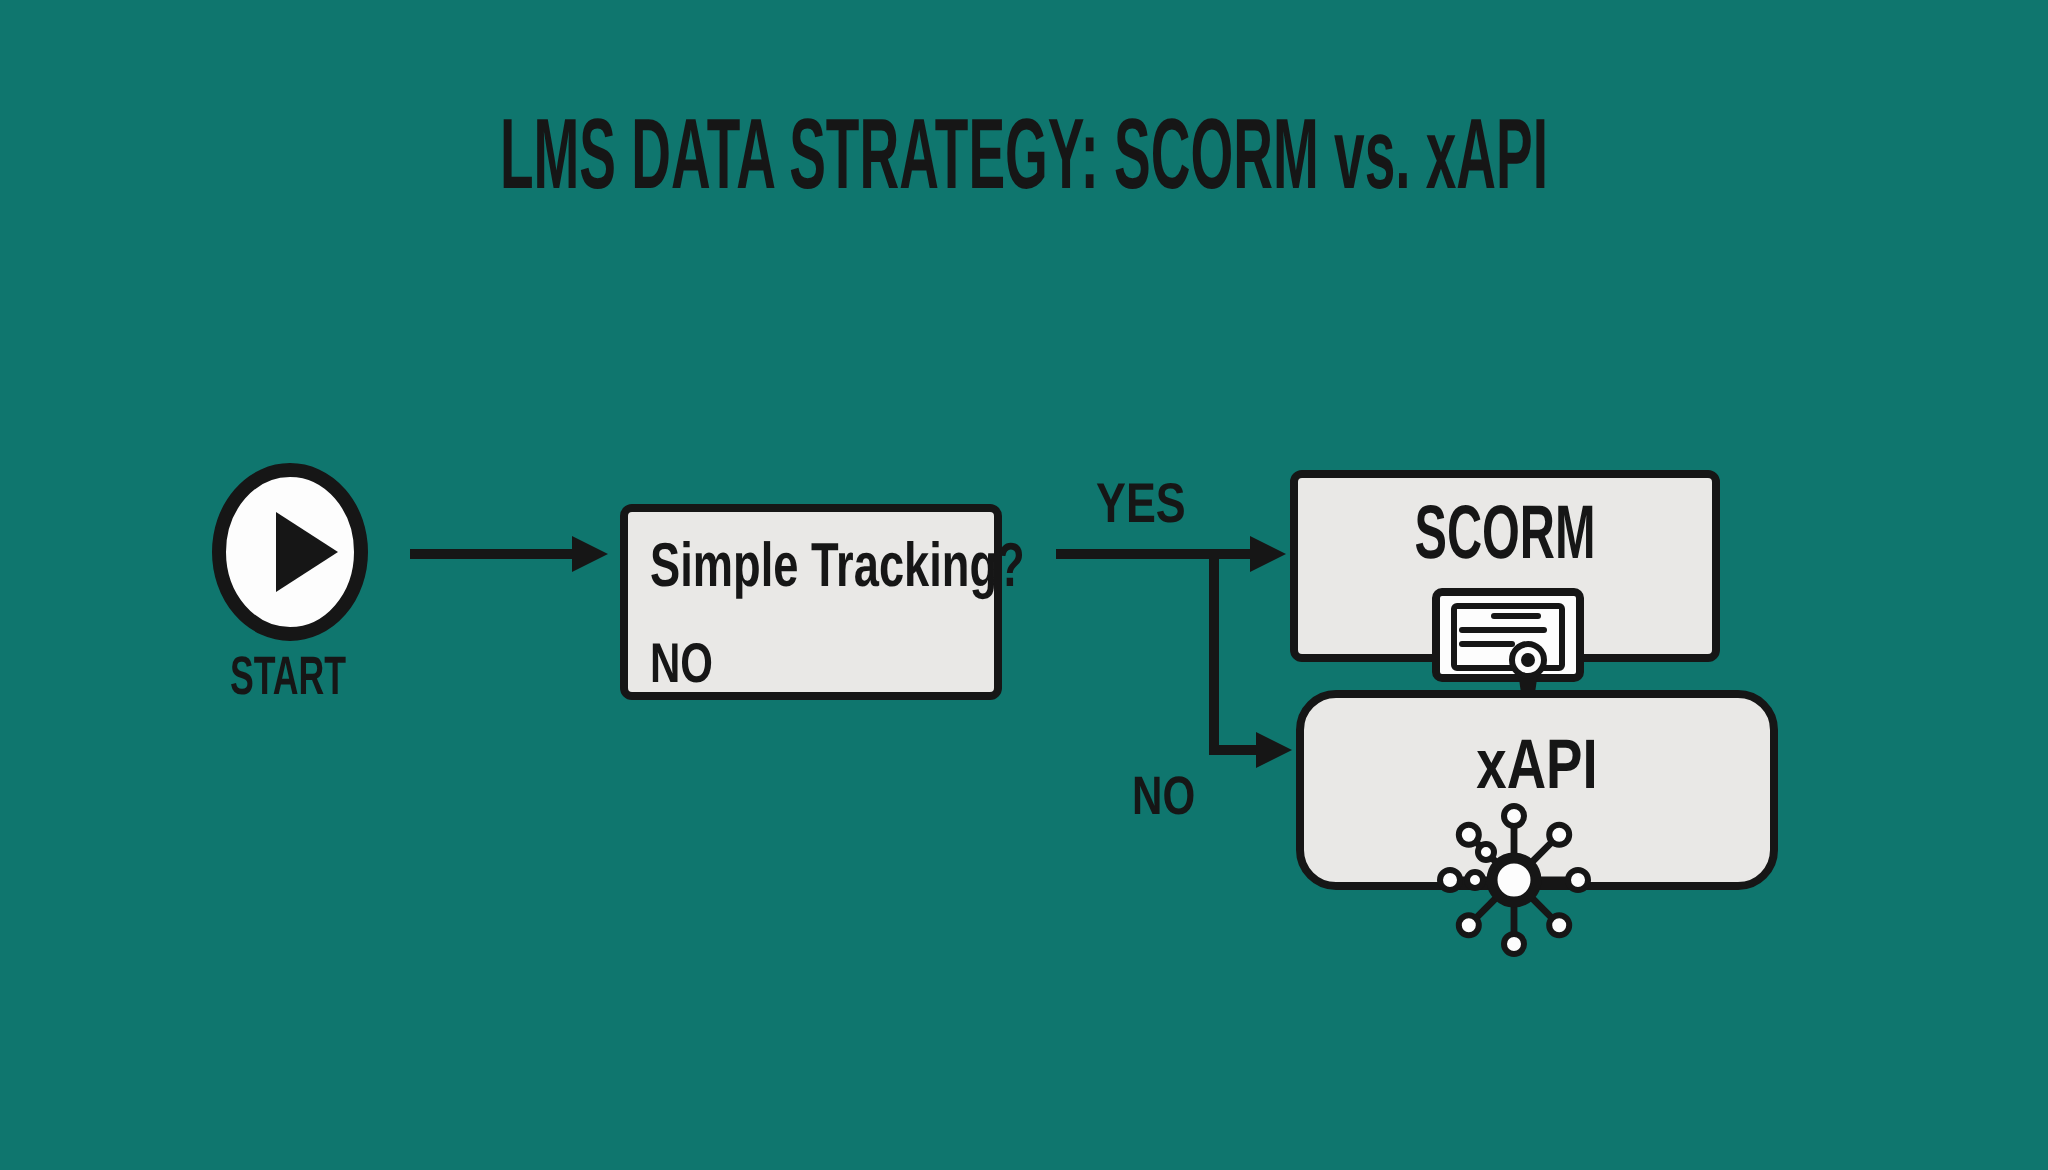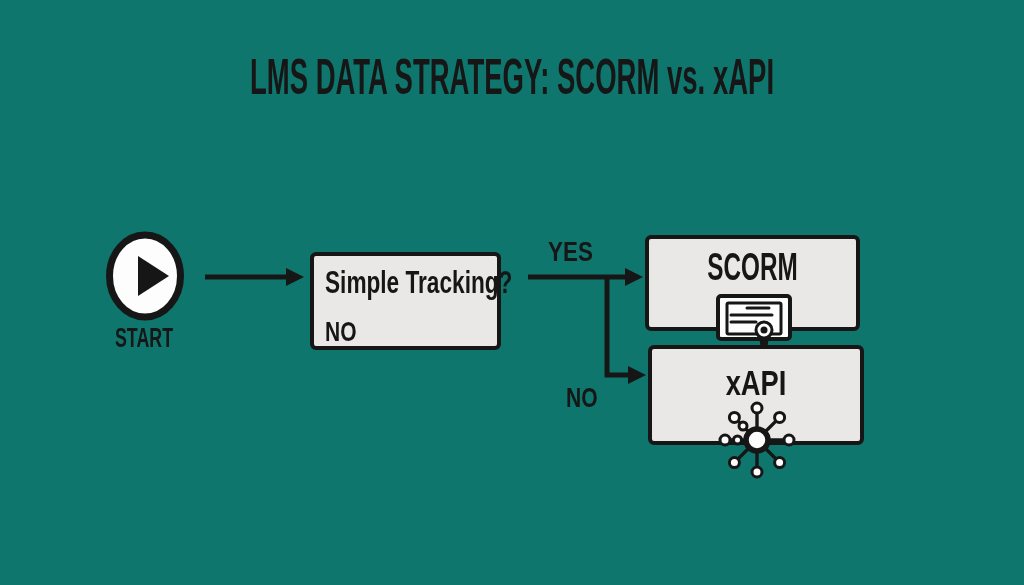--- a/index.html
+++ b/index.html
@@ -13,21 +13,21 @@
            transform:scaleX(.55); transform-origin:50% 50%; }
   #start-label { left:84px; top:325px; width:120px; text-align:center; font-size:27px;
                  transform:scaleX(.66); transform-origin:50% 50%; }
   #yes-label { left:548px; top:238px; font-size:28px; transform:scaleX(.80); transform-origin:left center; }
   #no-label  { left:566px; top:385px; font-size:27px; transform:scaleX(.78); transform-origin:left center; }
 
   .node-box { position:absolute; background:#e9e8e6; border:4px solid #161616;
               border-radius:6px; box-sizing:border-box; z-index:2; }
   #decision-box { left:310px; top:232px; width:191px; height:98px;margin-top:20px; }
   #scorm-box    { left:645px; top:222px; width:215px; height:96px;margin-top:13px; }
-  #xapi-box     { left:648px; top:345px; width:216px; height:100px; }
+  #xapi-box     { left:648px; top:345px; width:241px; height:100px;border-radius:20px; }
 
   #decision-question { left:11px; top:11px; font-size:31px; transform:scaleX(.73); transform-origin:left center; }
   #decision-note     { left:11px; top:62px; font-size:28px; transform:scaleX(.75); transform-origin:left center; }
   #scorm-label { left:0; top:9px;  width:100%; text-align:center; font-size:38px;
                  transform:scaleX(.64); transform-origin:50% 50%; }
   #xapi-label  { left:0; top:16px; width:100%; text-align:center; font-size:35px;
                  transform:scaleX(.78); transform-origin:50% 50%; }
 
   svg.abs { position:absolute; display:block; }
   #connector-layer { left:0; top:0; z-index:1; }

